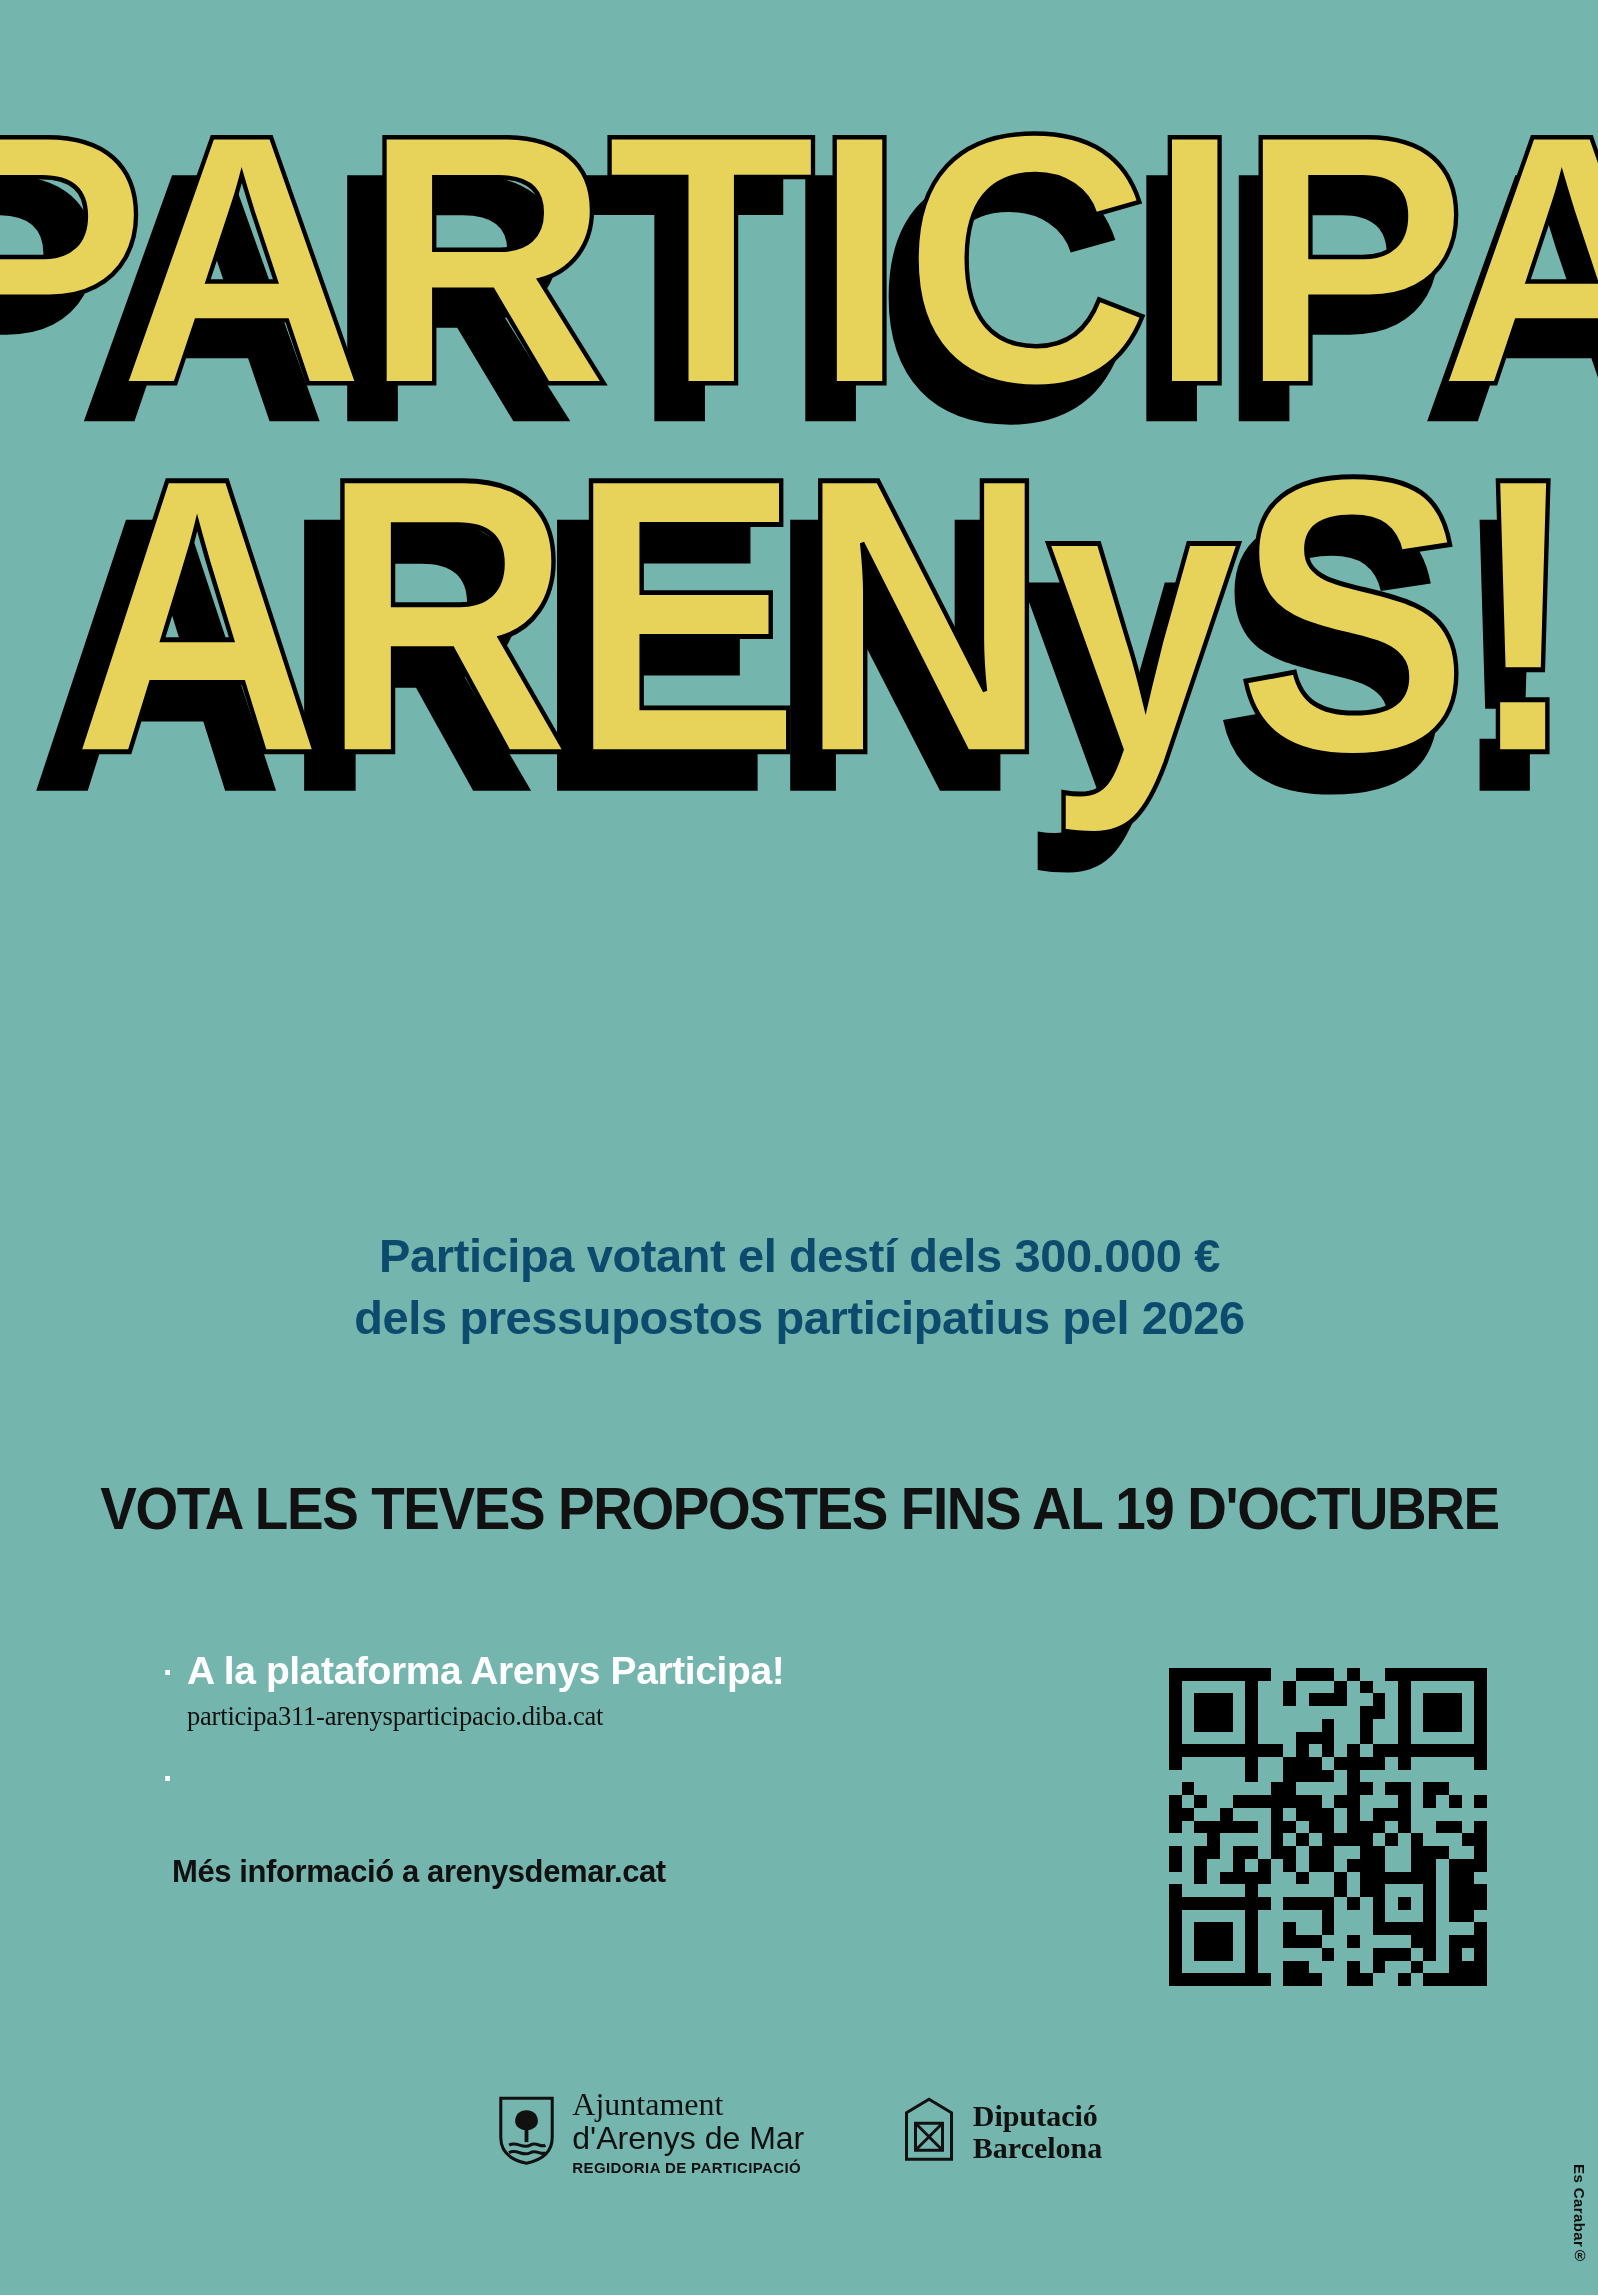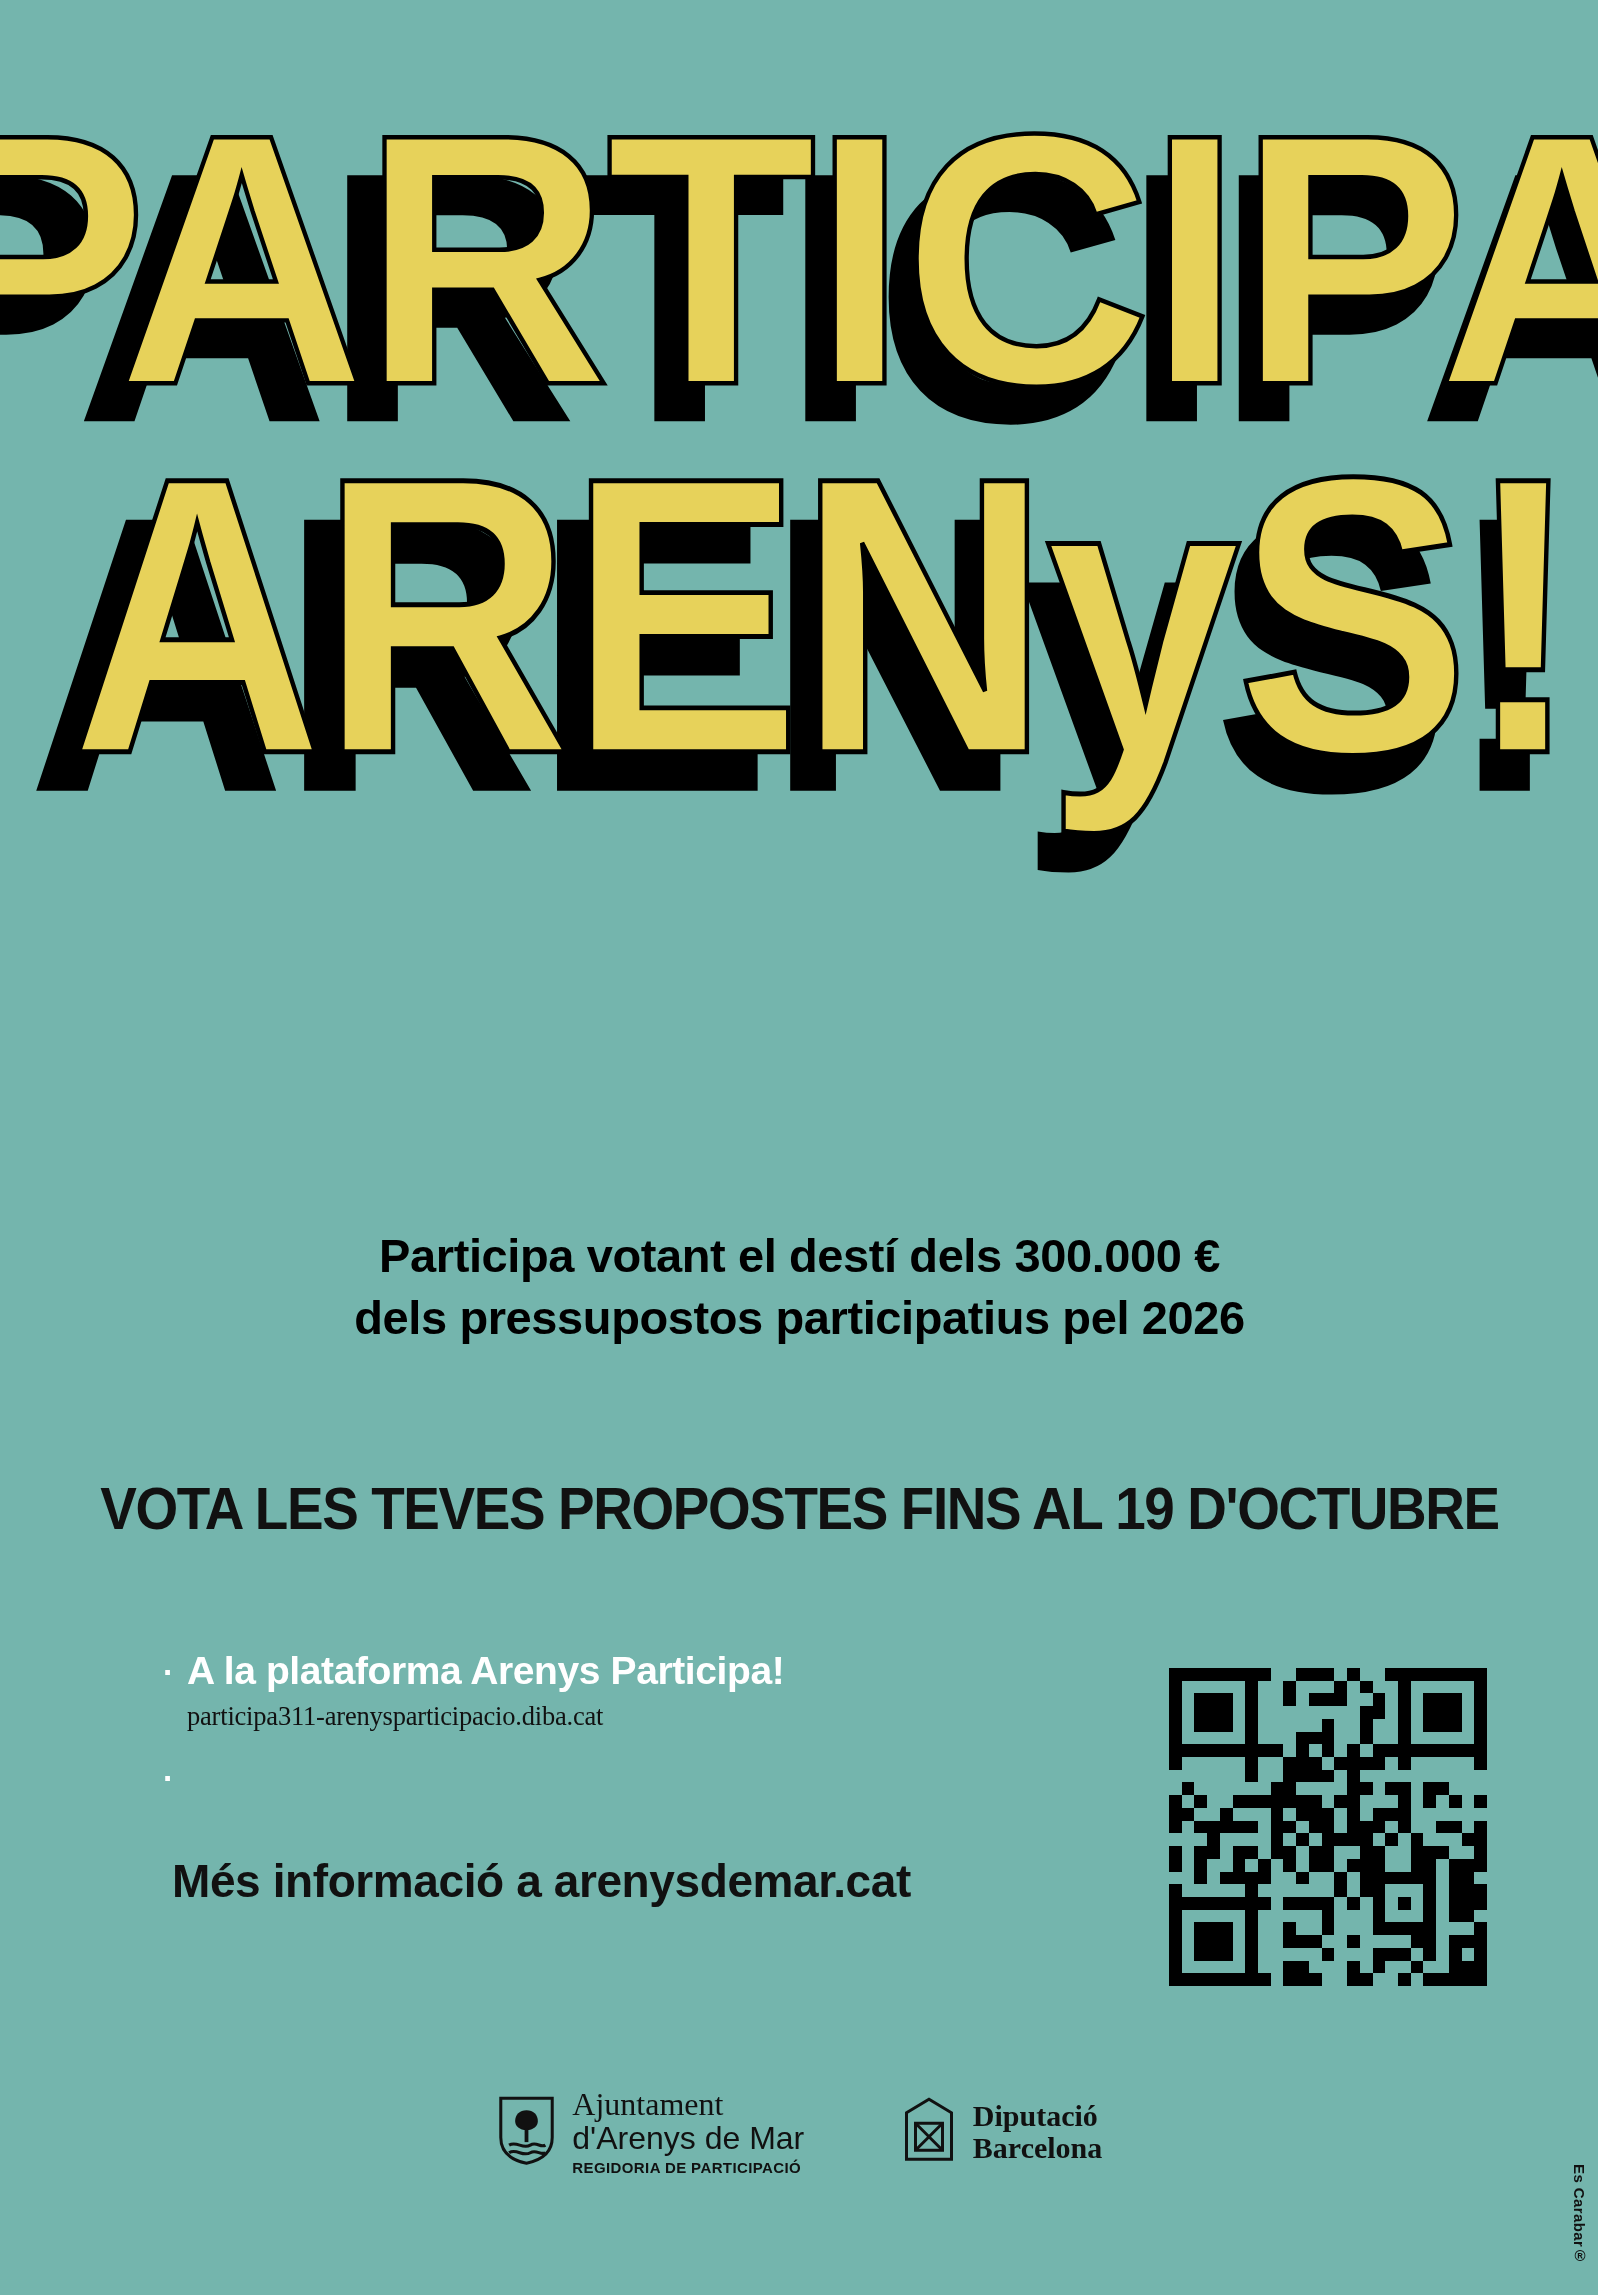--- a/index.html
+++ b/index.html
@@ -62,21 +62,21 @@
   .line2 .front { transform: scaleX(1.16) scaleY(1.30); transform-origin: center top;}
   .line2 .shadow { transform: translate(-30px, 39px) scaleX(1.18) scaleY(1.30); transform-origin: center top;}
 
   
   .subtitle {
     position: absolute;
     left: 0;
     top: 1225px;
     width: 1599px;
     text-align: center;
-    color: #000000;
+    color: #0c4a6e;
     font-size: 47px;
     font-weight: bold;
     line-height: 1.32;
     letter-spacing: -0.4px;
   }
 
   
   .voteline {
     position: absolute;
     left: 0;
@@ -121,21 +121,21 @@
     font-family: "Liberation Serif", serif;
     font-weight: normal;
     font-size: 26.5px;
     letter-spacing: -0.2px;
   }
   .bullet-row.second { margin-top: 30px; }
   .moreinfo {
     margin-left: 9px;
     margin-top: 59px;
     color: #111111;
-    font-size: 46px;
+    font-size: 31px;
     font-weight: bold;
     letter-spacing: -0.4px;
   }
 
   
   .qr-wrap {
     position: absolute;
     left: 1169px;
     top: 1668px;
     width: 318px;

